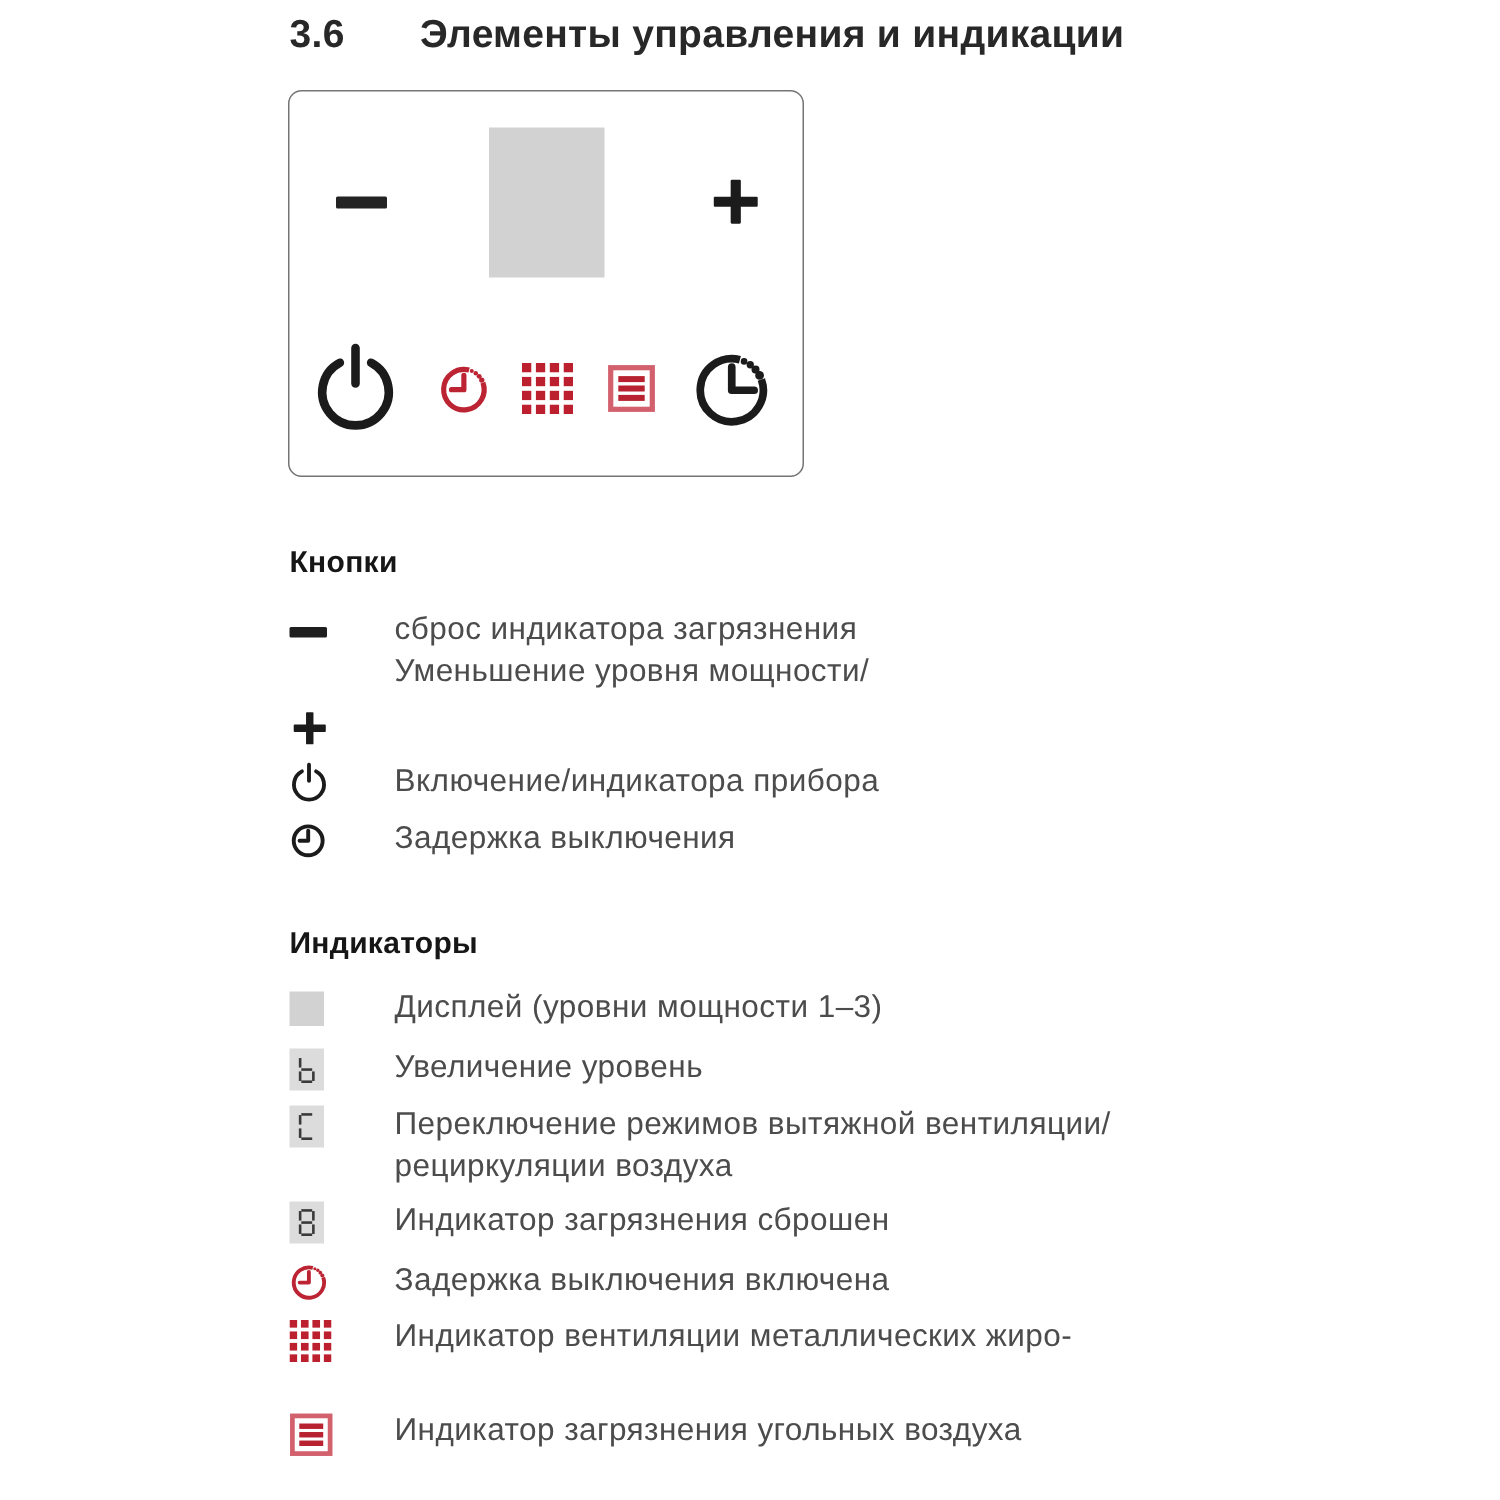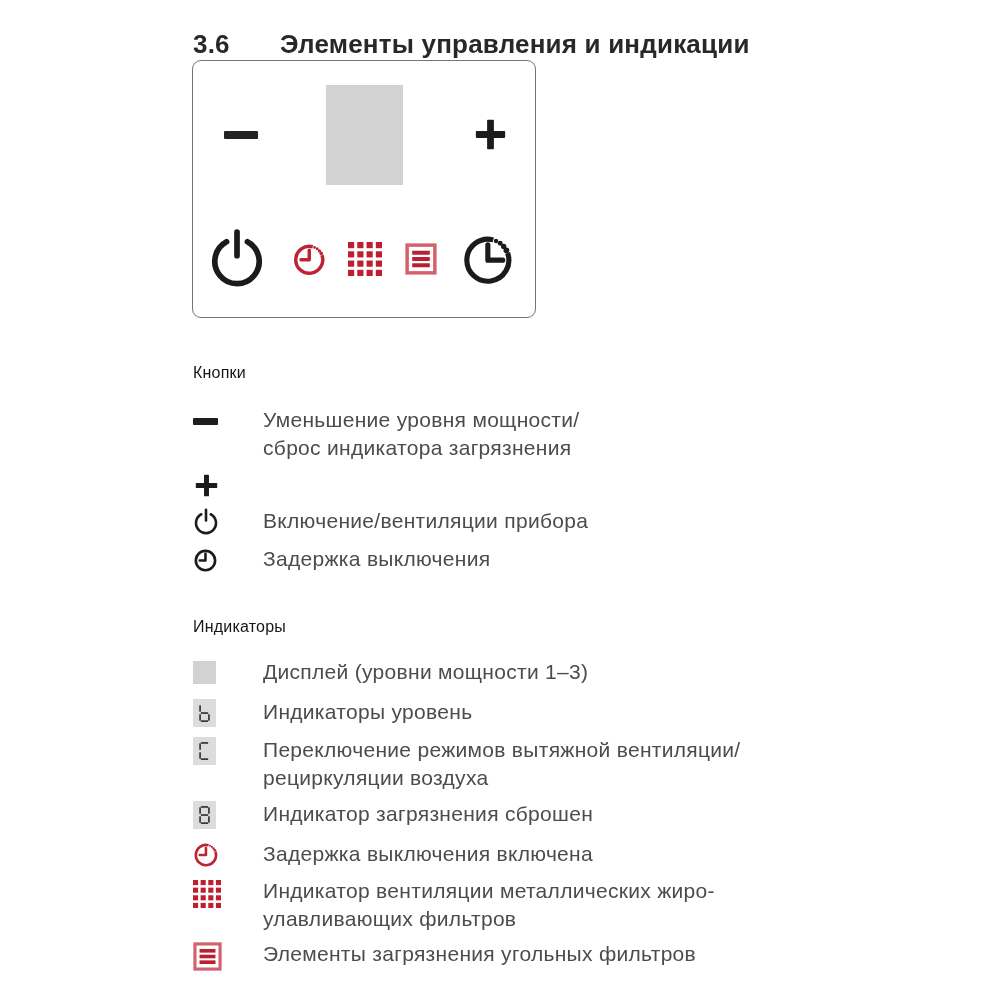--- a/index.html
+++ b/index.html
@@ -2,31 +2,31 @@
 <html><head>
 <meta charset="utf-8">
 <style>
   * { margin:0; padding:0; box-sizing:border-box; }
   html,body { width:1000px; height:1000px; background:#ffffff; overflow:hidden; }
   body { font-family:"Liberation Sans","DejaVu Sans",sans-serif; color:#4c4c4c; position:relative; }
 
   .abs { position:absolute; }
 
   
-  .doc-title { top:7px; left:193px; font-size:26px; font-weight:bold; color:#282828; letter-spacing:0.2px; display:flex;margin-top:22px; }
+  .doc-title { top:7px; left:193px; font-size:26px; font-weight:bold; color:#282828; letter-spacing:0.2px; display:flex; }
   .doc-title .num { width:87px; }
 
   
   .panel { left:192px; top:60px; width:344px; height:258px; background:#fff;
            border:1.5px solid #757575; border-radius:9px; }
   .panel .minus-bar { left:31px; top:70px; width:34px; height:8px; background:#232323; border-radius:1px; }
   .panel .display { left:133px; top:24px; width:77px; height:100px; background:#d2d2d2; }
 
   
-  .sec-heading { left:193px; font-size:16px; font-weight:normal; color:#161616; letter-spacing:0.2px; }
+  .sec-heading { left:193px; font-size:20px; font-weight:bold; color:#161616; letter-spacing:0.2px; }
   .row { left:193px; display:flex; width:660px; }
   .icon-cell { width:70px; flex:none; }
   .txt { font-size:21px; line-height:28px; color:#4c4c4c; letter-spacing:0.3px; }
 
   .list-minus { width:25px; height:7px; background:#1e1e1e; margin-top:12px; border-radius:1px; }
   .display-chip { width:23px; height:23px; background:#d2d2d2; margin-top:3px; }
   .segbox { width:23px; height:28px; background:#dcdcdc; display:flex; align-items:center; justify-content:center; margin-top:1px; }
 </style>
 </head>
 <body>
@@ -146,41 +146,41 @@
     </svg>
 </div>
 
 <div class="abs sec-heading" style="top:364px">Кнопки</div>
 
 <div class="abs row" style="top:406px">
   <div class="icon-cell">
       <div class="list-minus"></div>
     </div>
   <div class="txt">
+    <div>сброс индикатора загрязнения</div>
     <div>Уменьшение уровня мощности/</div>
-    <div>сброс индикатора загрязнения</div>
   </div>
 </div>
 
 <div class="abs row" style="top:470px">
   <div class="icon-cell">
     <svg width="27" height="27" viewBox="0 0 24 24" style="margin-top:2px">
         <use href="#sym-plus"></use>
       </svg>
   </div>
 </div>
 
 <div class="abs row" style="top:507px">
   <div class="icon-cell">
     <svg width="26" height="28" viewBox="0 0 24 26" style="margin-top:1px">
         <use href="#sym-power"></use>
       </svg>
   </div>
   <div class="txt">
-      <div>Включение/вентиляции прибора</div>
+      <div>Включение/индикатора прибора</div>
     </div>
 </div>
 
 <div class="abs row" style="top:545px">
   <div class="icon-cell">
     <svg width="26" height="26" viewBox="0 0 24 24" style="margin-top:2px">
         <use href="#sym-clock-black"></use>
       </svg>
   </div>
   <div class="txt">
@@ -201,21 +201,21 @@
 
 <div class="abs row" style="top:698px">
   <div class="icon-cell">
     <div class="segbox">
       <svg width="13" height="20" viewBox="0 0 14 22">
           <use href="#seg-b"></use>
         </svg>
     </div>
   </div>
   <div class="txt">
-      <div>Индикаторы уровень</div>
+      <div>Увеличение уровень</div>
     </div>
 </div>
 
 <div class="abs row" style="top:736px">
   <div class="icon-cell">
     <div class="segbox">
       <svg width="13" height="20" viewBox="0 0 14 22">
           <use href="#seg-c"></use>
         </svg>
     </div>
@@ -251,26 +251,25 @@
 </div>
 
 <div class="abs row" style="top:877px">
   <div class="icon-cell">
     <svg width="28" height="28" viewBox="0 0 22 22" style="margin-top:3px">
         <use href="#sym-grid"></use>
       </svg>
   </div>
   <div class="txt">
     <div>Индикатор вентиляции металлических жиро-</div>
-    <div>улавливающих фильтров</div>
   </div>
 </div>
 
 <div class="abs row" style="top:940px">
   <div class="icon-cell">
     <svg width="29" height="29" viewBox="0 0 24 24" style="margin-top:2px">
         <use href="#sym-lines"></use>
       </svg>
   </div>
   <div class="txt">
-    <div>Элементы загрязнения угольных фильтров</div>
+    <div>Индикатор загрязнения угольных воздуха</div>
   </div>
 </div>
 
 </body></html>

